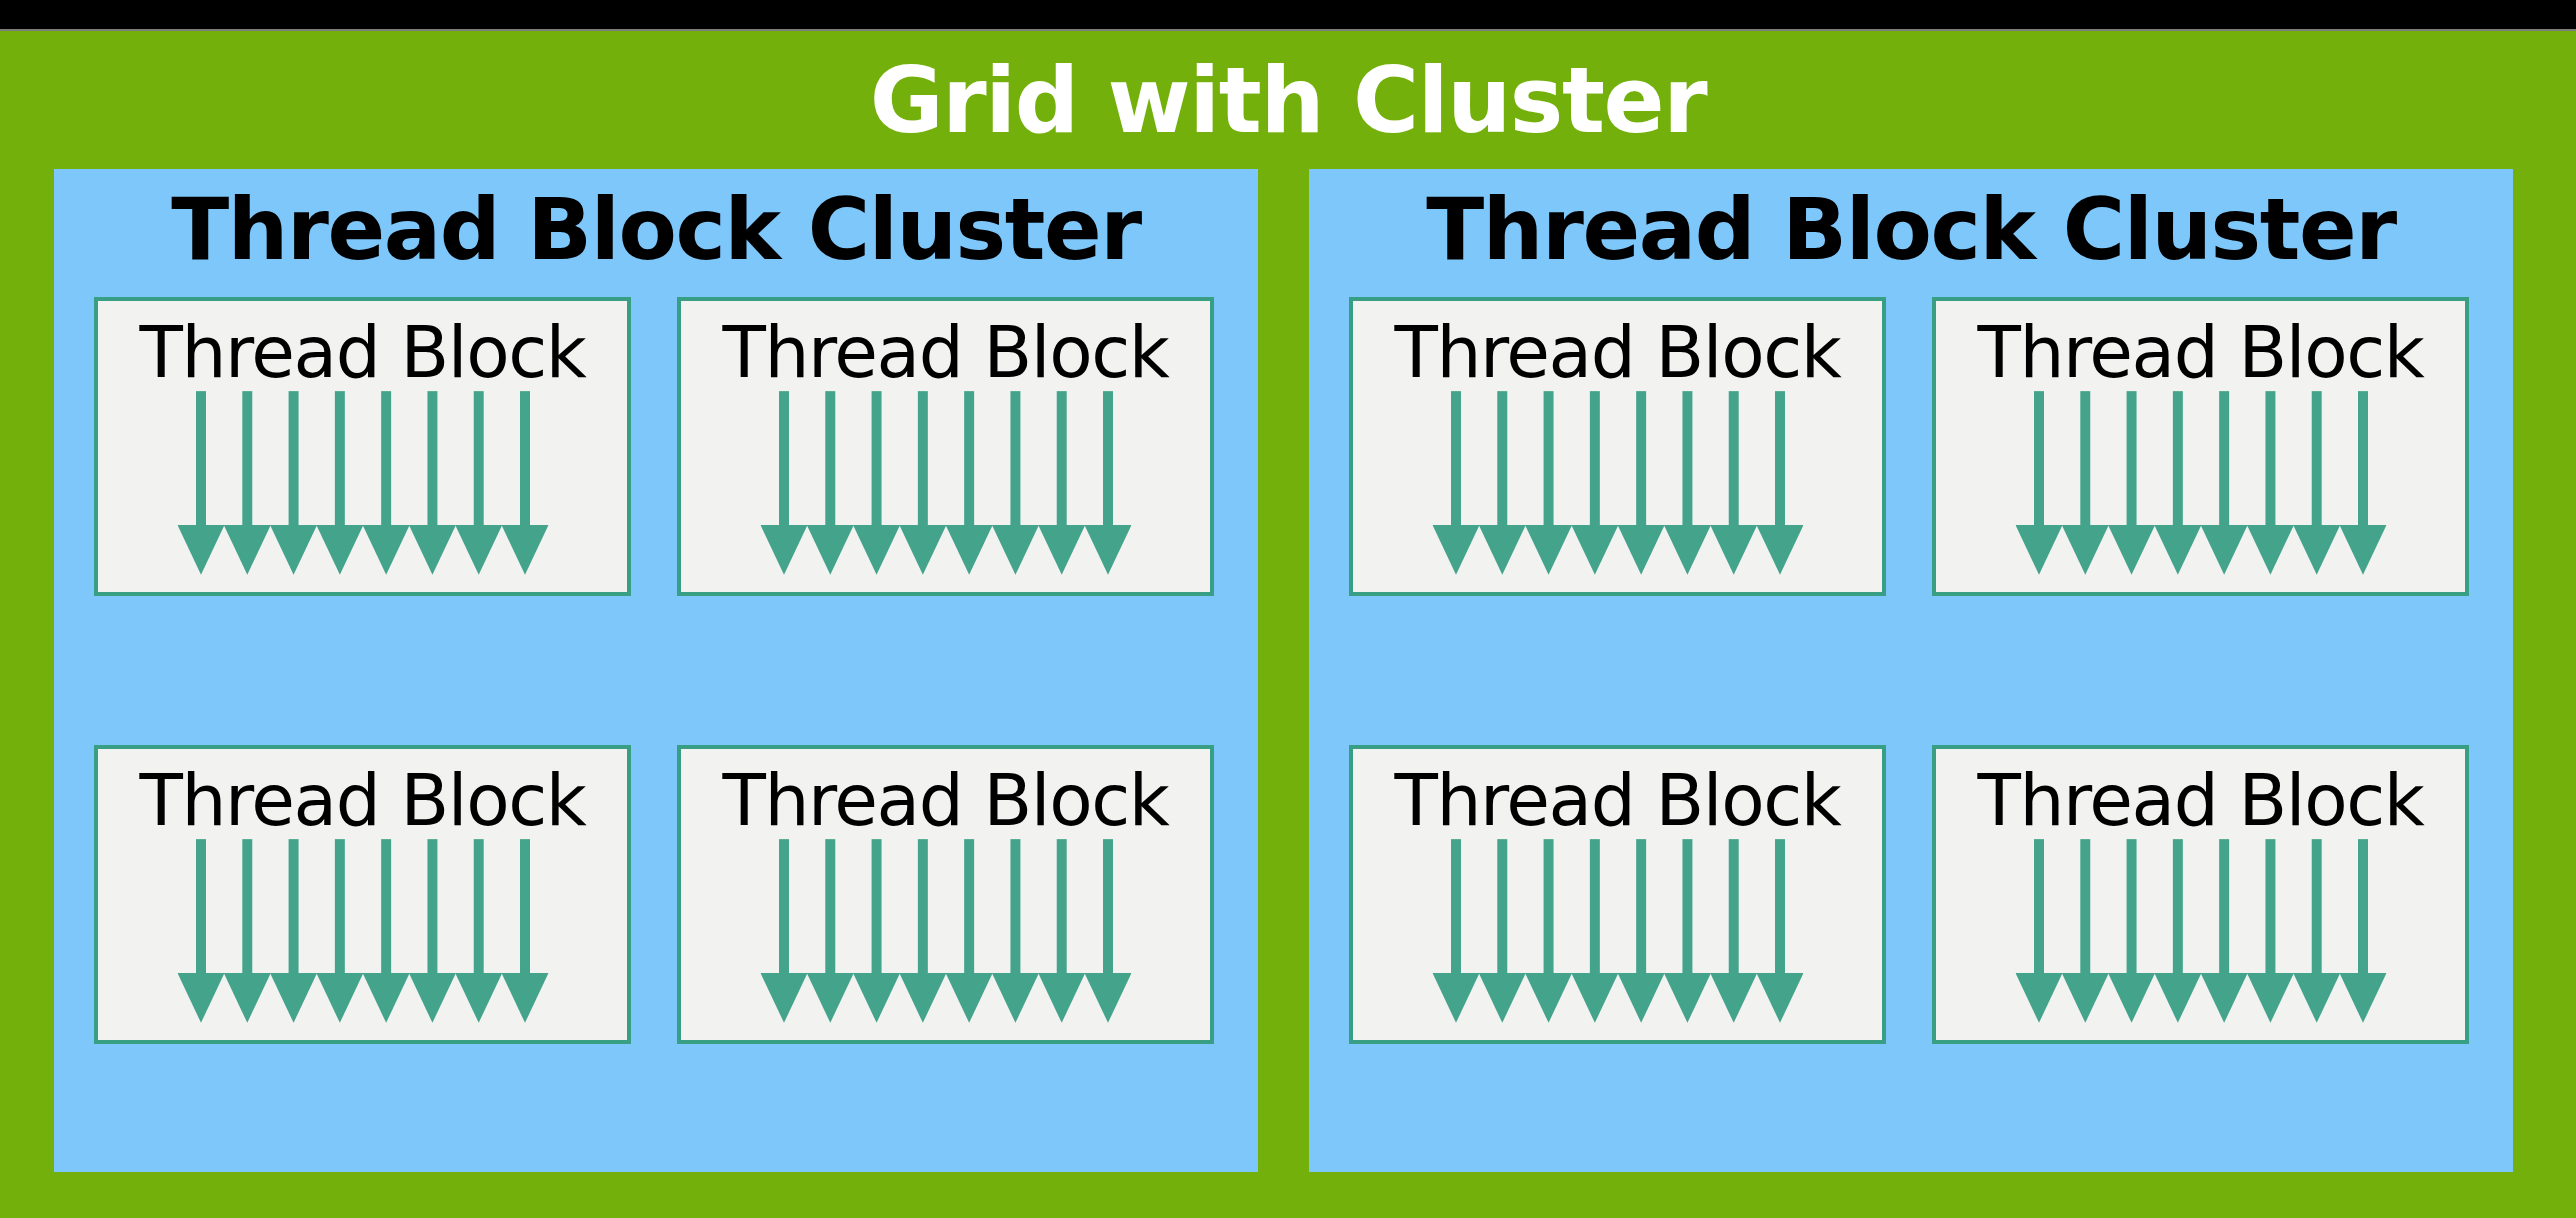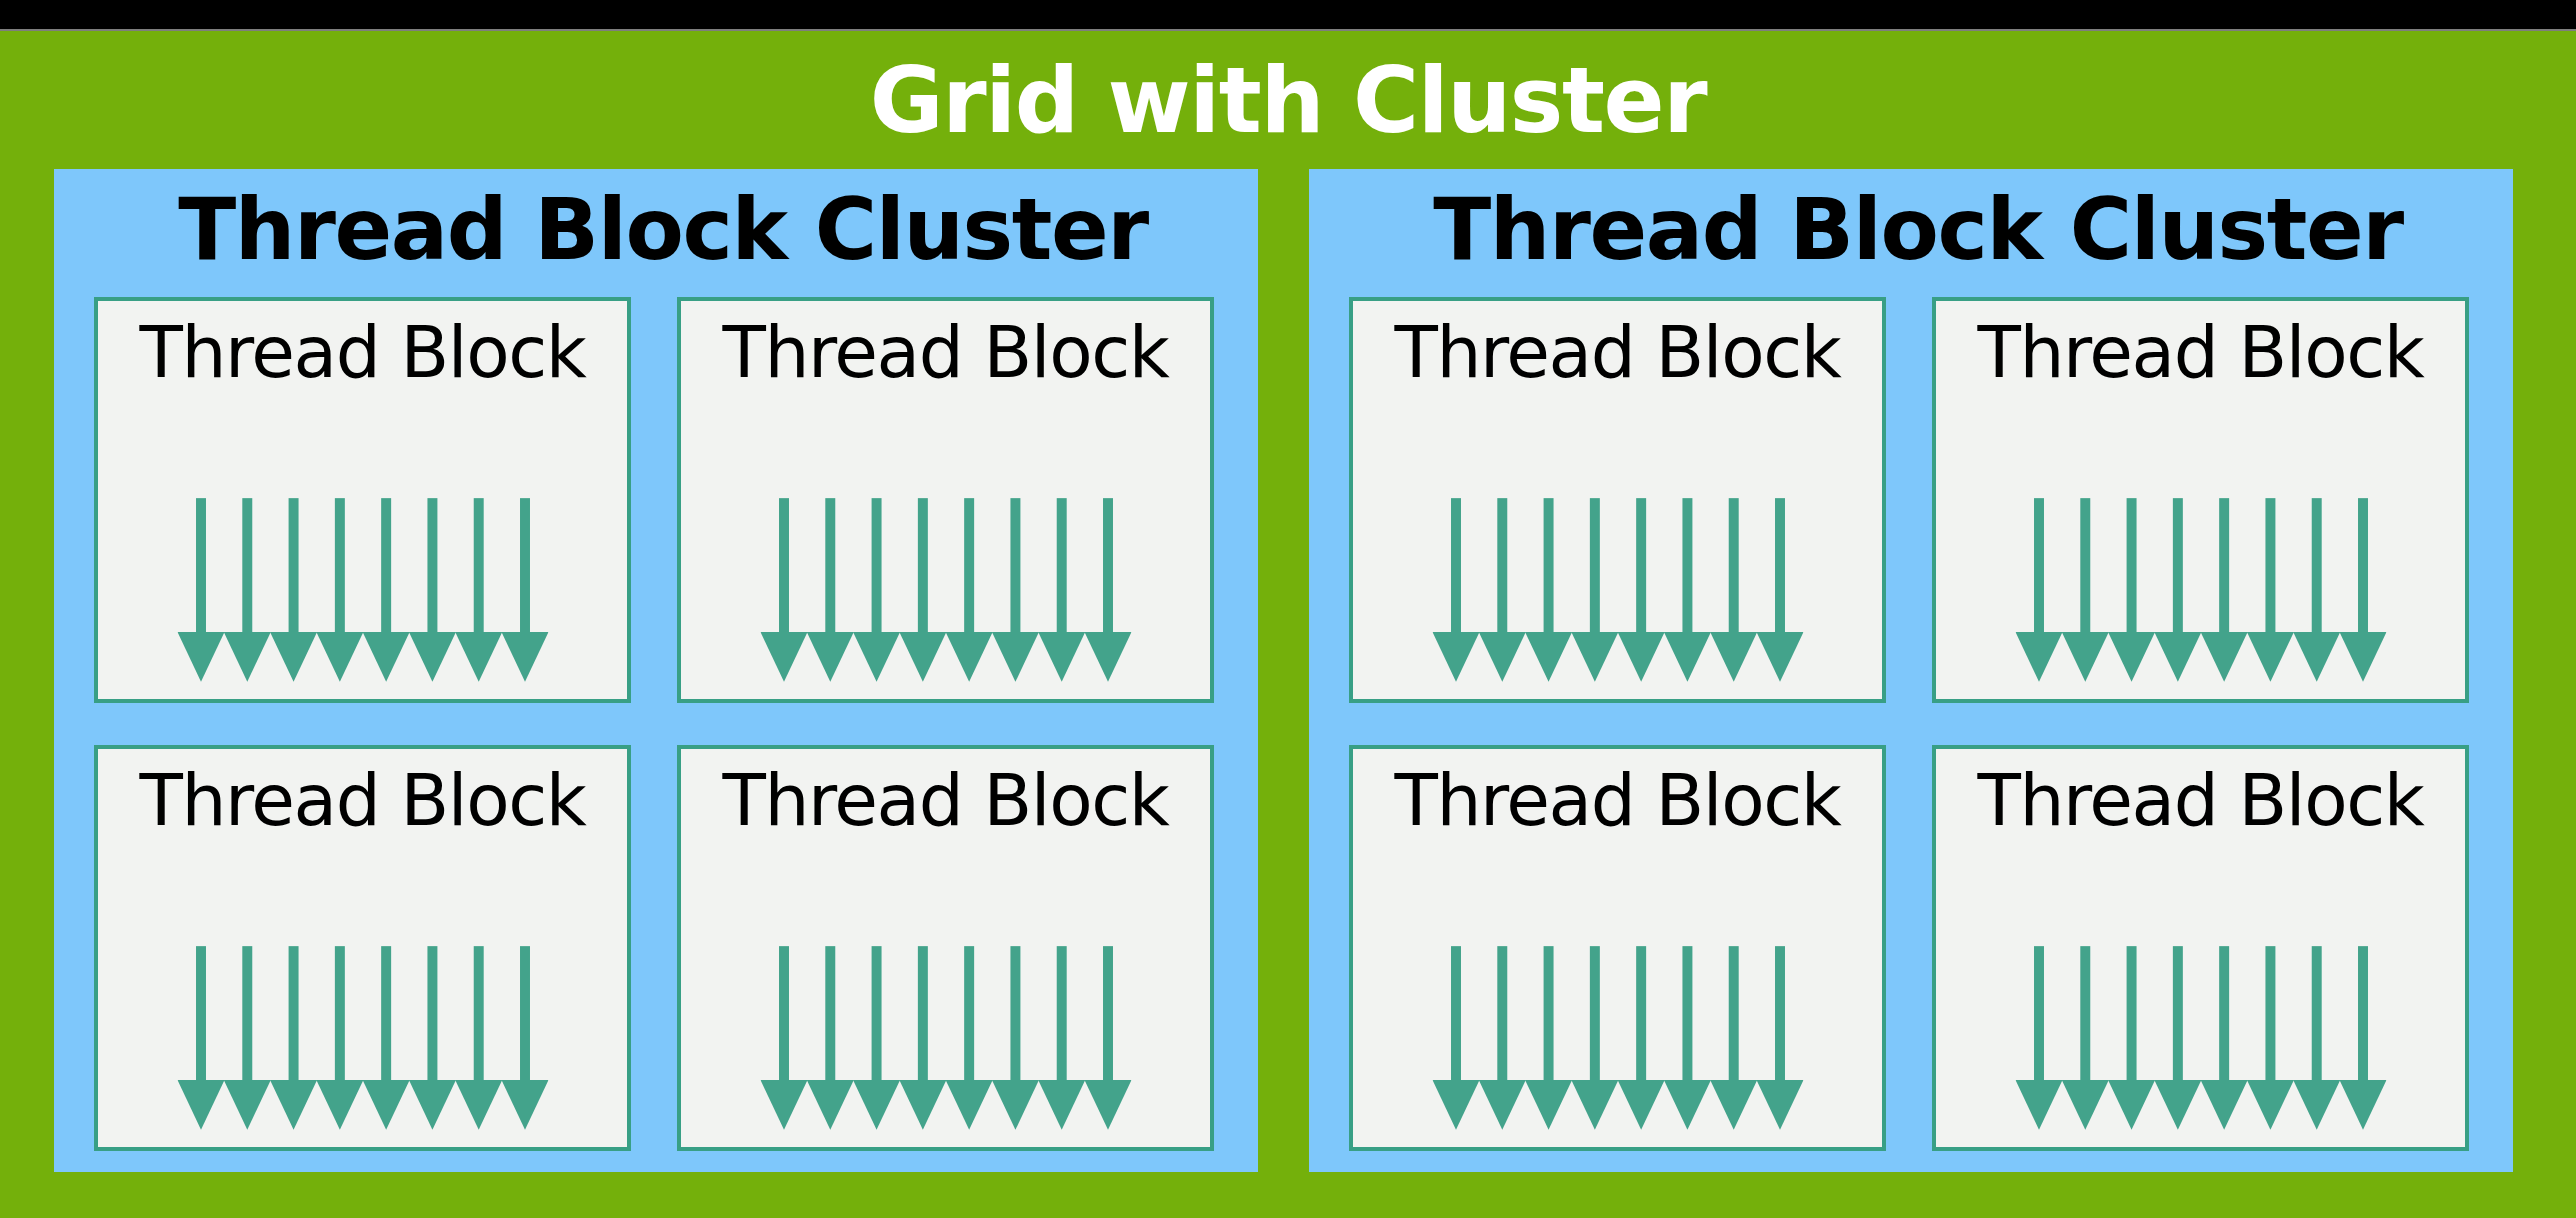--- a/index.html
+++ b/index.html
@@ -51,26 +51,25 @@
   .cluster-heading {
     position: absolute;
     left: 0; top: 11.4px;
     width: 100%;
     text-align: center;
     font-size: 85px;
     font-weight: bold;
     color: var(--heading-text, #000000);
     letter-spacing: -1.4px;
     white-space: nowrap;
-    padding-left: 7px;
   }
   .block {
     position: absolute;
     width: 537px;
-    height: 406px;
+    height: 299px;
     box-sizing: border-box;
     background: var(--block-fill, #F2F3F1);
     border: 4.3px solid var(--block-border, #389F85);
   }
   .block.r1c1 { left: 40px;  top: 128px; }
   .block.r1c2 { left: 623px; top: 128px; }
   .block.r2c1 { left: 40px;  top: 576px; }
   .block.r2c2 { left: 623px; top: 576px; }
   .block-label {
     position: absolute;

